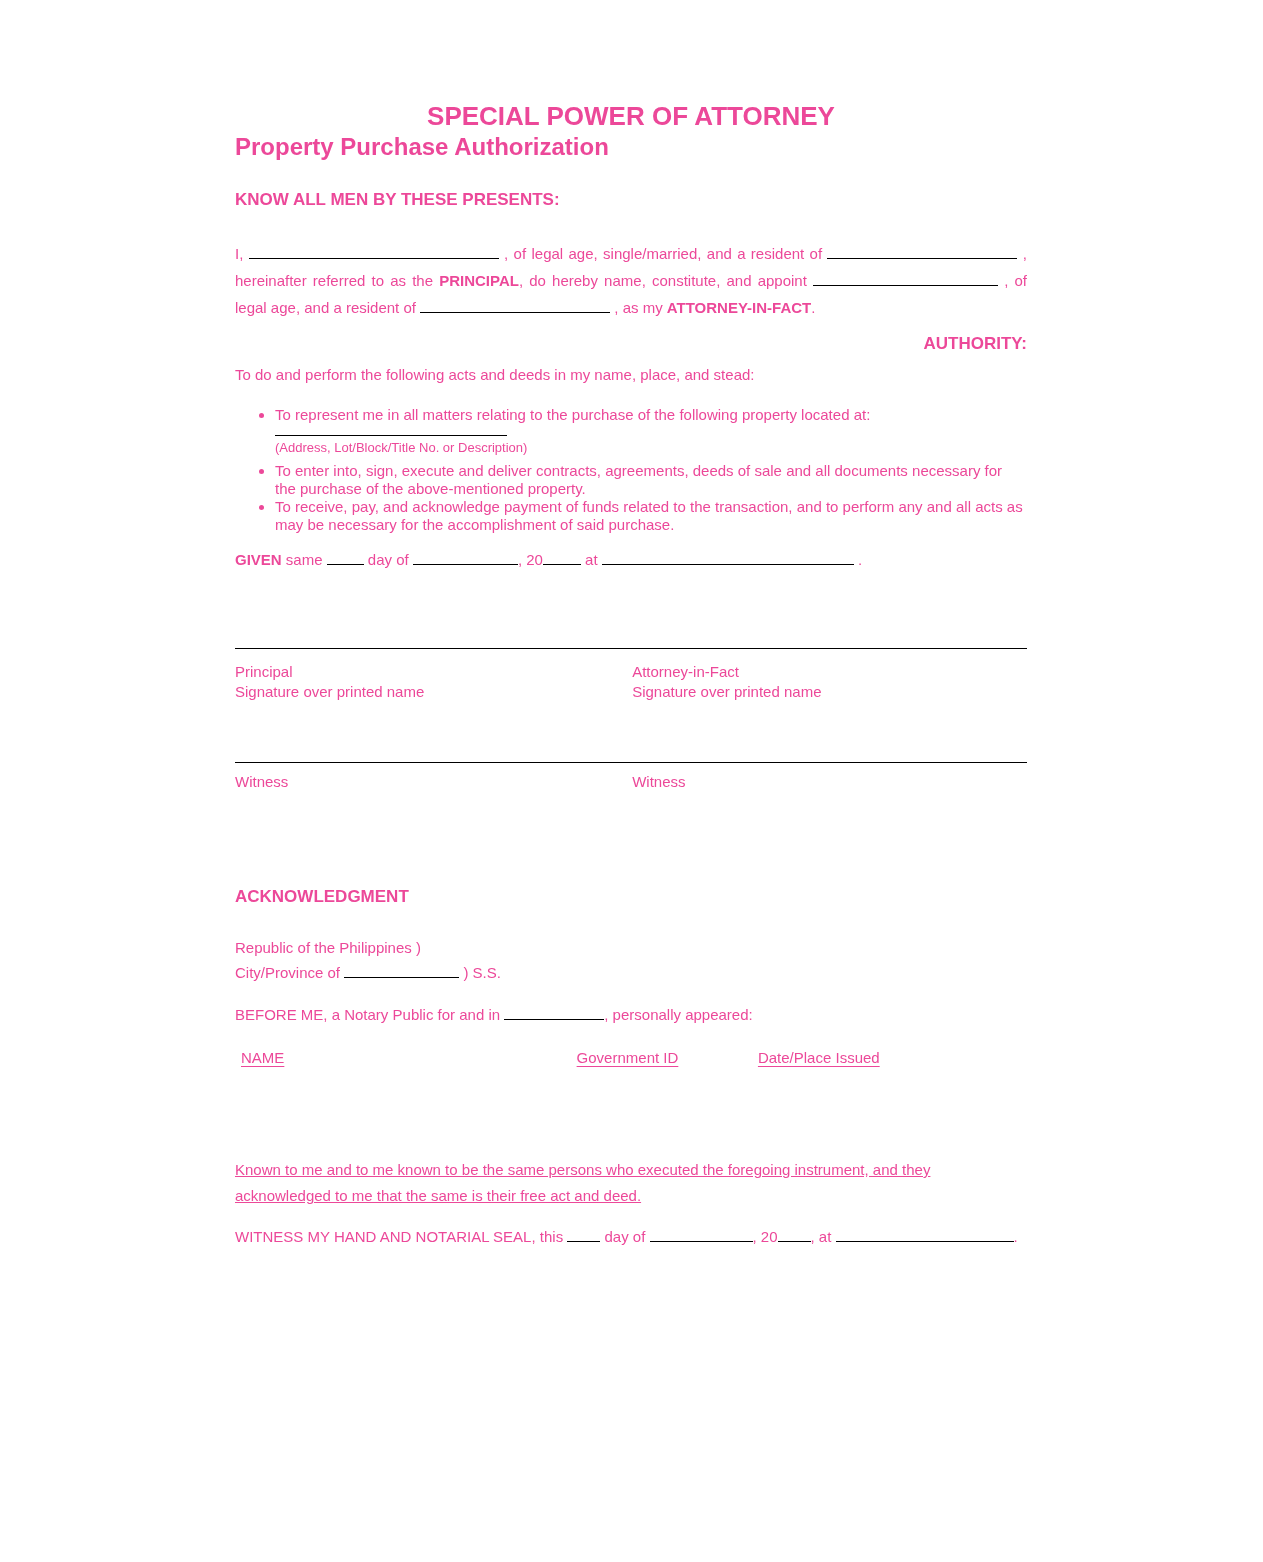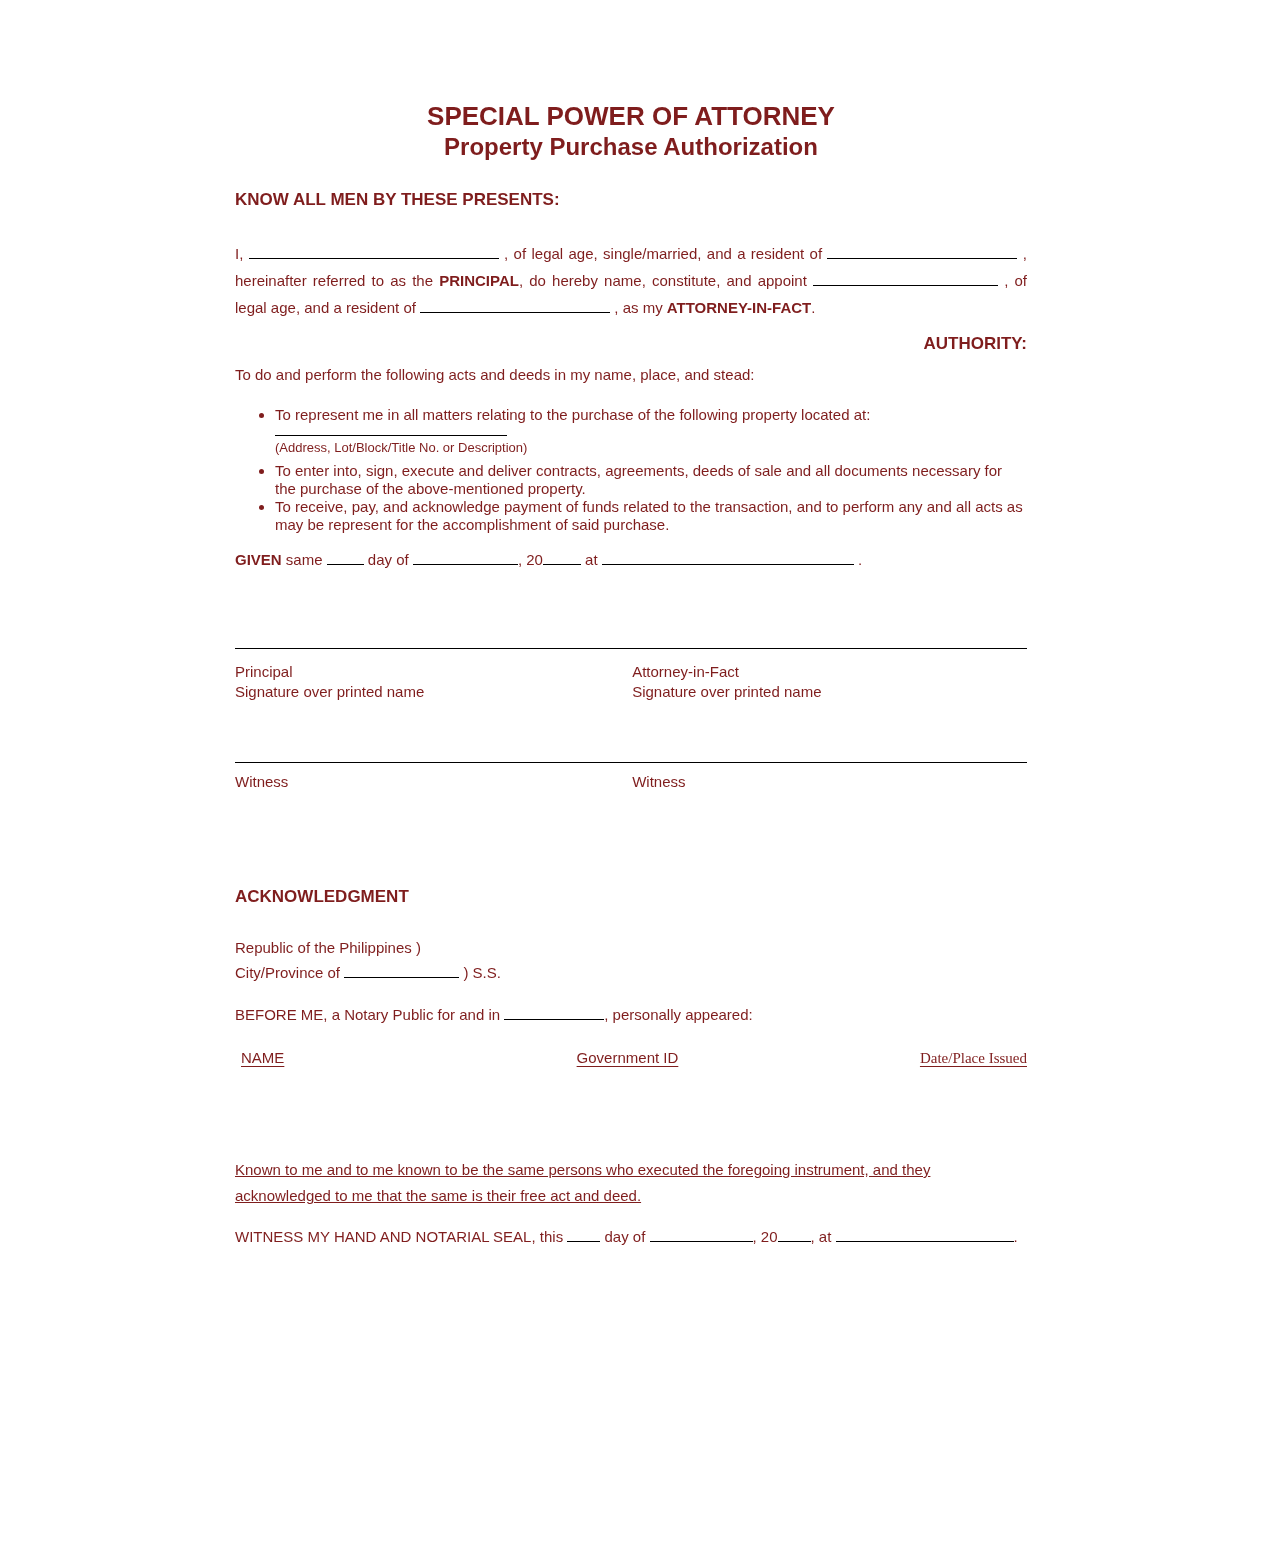--- a/index.html
+++ b/index.html
@@ -2,28 +2,28 @@
 <html><head>
 <meta charset="utf-8">
 <style>
   * { margin:0; padding:0; box-sizing:border-box; }
   html,body { background:#ffffff; }
   .page {
     position:relative;
     width:1005px; height:1562px;
     margin:0 auto;
     background:#ffffff;
-    color:#7f1d1d;
+    color:#ec4899;
     font-family:"Liberation Sans", sans-serif;
     font-size:15px;
     padding:100px 107px 0 106px;
     overflow:hidden;
   }
   .doc-title   { text-align:center; font-weight:bold; font-size:26px; line-height:32px; }
-  .doc-subtitle{ text-align:center; font-weight:bold; font-size:24px; line-height:30px; }
+  .doc-subtitle{ font-weight:bold; font-size:24px; line-height:30px; }
   .sec-head { font-weight:bold; font-size:17px; }
   .presents-head { margin-top:28px; }
   .intro { margin-top:30px; line-height:27px; text-align:justify; }
   .blank { display:inline-block; border-bottom:1.5px solid #000; height:14px; vertical-align:baseline; }
   .authority-head { margin-top:13px;text-align:right; }
   .authority-lead { margin-top:12px; line-height:18px; }
   .authority-list { margin-top:22px; padding-left:40px; line-height:18px; }
   .authority-list li { margin:0; }
   .addr-line { display:block; width:232px; height:12px; border-bottom:1.5px solid #000; }
   .addr-caption { font-size:13px; line-height:16px; margin-top:4px; margin-bottom:6px; }
@@ -36,21 +36,21 @@
   .presence-head { margin-top:56px; }
   .wit-row { margin-top:60px; }
   .wit-col { width:504px; border-top:1.5px solid #000; padding-top:10px; }
   .wit-col.right { width:501px; }
   .ack-head { margin-top:97px; }
   .venue { margin-top:28px; line-height:25px; }
   .before-me { margin-top:21px; line-height:18px; }
   .id-table { display:flex; margin-top:25px; line-height:18px; }
   .id-col1 { width:320px; padding-left:6px; }
   .id-col2 { width:320px; text-align:center; }
-  .id-col3 { width:330px; text-align:right;font-family:Liberation Serif, serif; }
+  .id-col3 { width:330px; text-align:left; }
   .id-table span { text-decoration:underline; text-underline-offset:3px; }
   .known { margin-top:90px; line-height:26px;text-decoration:underline; }
   .seal-line { margin-top:19px; line-height:18px; }
   b { font-weight:bold; }
 </style>
 </head>
 <body>
 
 <div class="page">
 
@@ -67,21 +67,21 @@
   <ul class="authority-list">
     <li>
       <span>To represent me in all matters relating to the purchase of the following property located at:</span>
       <span class="addr-line"></span>
       <div class="addr-caption">(Address, Lot/Block/Title No. or Description)</div>
     </li>
     <li>
       <span>To enter into, sign, execute and deliver contracts, agreements, deeds of sale and all documents necessary for the purchase of the above-mentioned property.</span>
     </li>
     <li>
-      <span>To receive, pay, and acknowledge payment of funds related to the transaction, and to perform any and all acts as may be represent for the accomplishment of said purchase.</span>
+      <span>To receive, pay, and acknowledge payment of funds related to the transaction, and to perform any and all acts as may be necessary for the accomplishment of said purchase.</span>
     </li>
   </ul>
 
   <p class="given-line"><b>GIVEN</b><span> same </span><span class="blank" style="width:37px"></span><span> day of </span><span class="blank" style="width:105px"></span><span>, 20</span><span class="blank" style="width:38px"></span><span> at </span><span class="blank" style="width:252px"></span><span> .</span></p>
 
   <div class="sig-row first">
     <div class="sig-col">
       <div>Principal</div>
       <div>Signature over printed name</div>
     </div>

